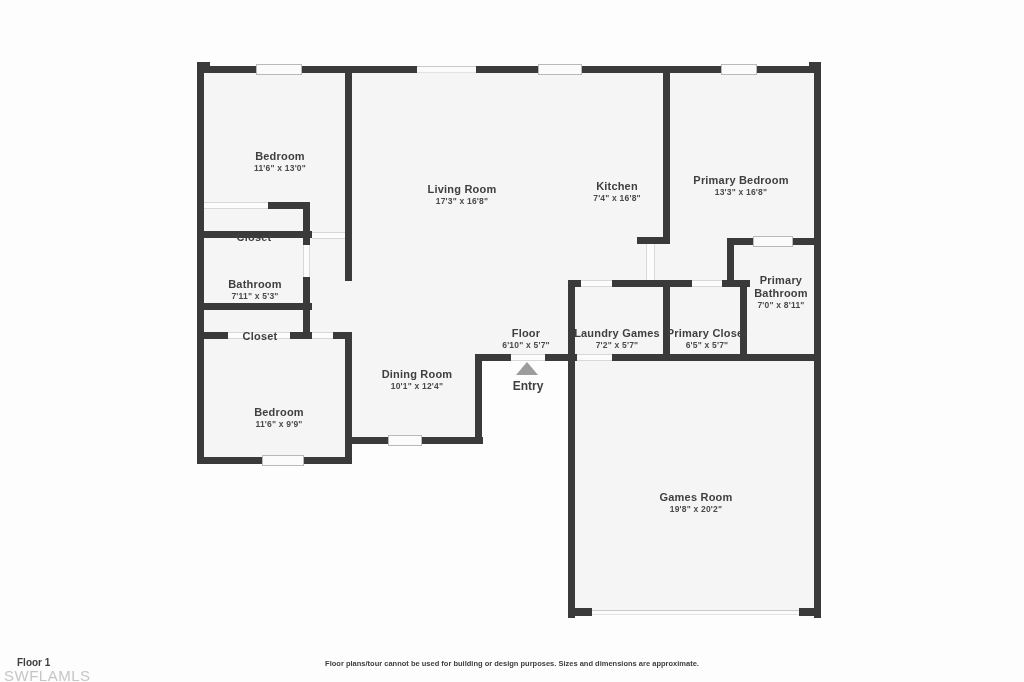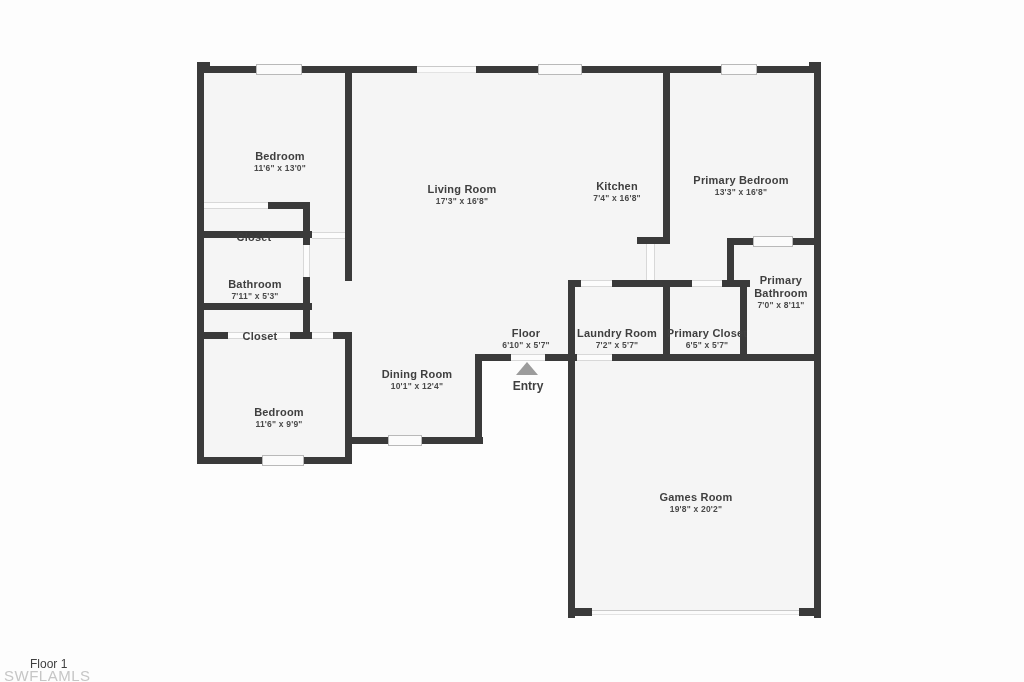--- a/index.html
+++ b/index.html
@@ -16,21 +16,21 @@
   .open-h{position:absolute;background:#fcfcfc;border-top:1px solid #d8d8d8;border-bottom:1px solid #d8d8d8;box-sizing:border-box;}
   .open-v{position:absolute;background:#fcfcfc;border-left:1px solid #d8d8d8;border-right:1px solid #d8d8d8;box-sizing:border-box;}
   .room-label{position:absolute;transform:translateX(-50%);text-align:center;white-space:nowrap;}
   .room-label .nm{font-size:11px;font-weight:700;color:#3f3f3f;line-height:13px;letter-spacing:.2px;margin-top:20px;}
   .room-label .dm{font-size:8.5px;font-weight:700;color:#4a4a4a;line-height:11px;letter-spacing:.2px;}
   .room-label.wrap{white-space:normal;width:86px;}
   .entry-arrow{position:absolute;width:0;height:0;
     border-left:11px solid transparent;border-right:11px solid transparent;
     border-bottom:13px solid #9c9c9c;}
   .entry-label{position:absolute;transform:translateX(-50%);font-size:12px;font-weight:700;color:#3f3f3f;}
-  .floor-label{position:absolute;left:17px;top:657px;font-size:12px;font-weight:400;color:#3f3f3f;margin-left:13px;}
+  .floor-label{position:absolute;left:17px;top:657px;font-size:10px;font-weight:700;color:#3f3f3f;}
   .watermark{position:absolute;left:4px;top:667px;font-size:15px;font-weight:400;color:#c6c6c6;letter-spacing:.5px;}
   .disclaimer{position:absolute;left:512px;top:659px;transform:translateX(-50%);
     font-size:7.5px;font-weight:700;color:#3d3d3d;white-space:nowrap;}
 </style>
 </head>
 <body>
 
 <div class="plan">
 
   <div id="geometry">
@@ -138,30 +138,31 @@
   </div>
   <div class="room-label wrap" style="left:781px;top:254px;">
     <div class="nm">Primary Bathroom</div>
     <div class="dm">7'0" x 8'11"</div>
   </div>
   <div class="room-label" style="left:526px;top:307px;">
     <div class="nm">Floor</div>
     <div class="dm">6'10" x 5'7"</div>
   </div>
   <div class="room-label" style="left:617px;top:307px;">
-    <div class="nm">Laundry Room</div>
+    <div class="nm">Laundry Games</div>
     <div class="dm">7'2" x 5'7"</div>
   </div>
   <div class="room-label" style="left:707px;top:307px;">
     <div class="nm">Primary Closet</div>
     <div class="dm">6'5" x 5'7"</div>
   </div>
   <div class="room-label" style="left:696px;top:471px;">
     <div class="nm">Games Room</div>
     <div class="dm">19'8" x 20'2"</div>
   </div>
 
   <div class="entry-arrow" style="left:516px;top:362px;"></div>
   <div class="entry-label" style="left:528px;top:379px;">Entry</div>
 
   <div class="floor-label">Floor 1</div>
   <div class="watermark">SWFLAMLS</div>
+  <div class="disclaimer">Floor plans/tour cannot be used for building or design purposes. Sizes and dimensions are approximate.</div>
 </div>
 
 </body></html>

